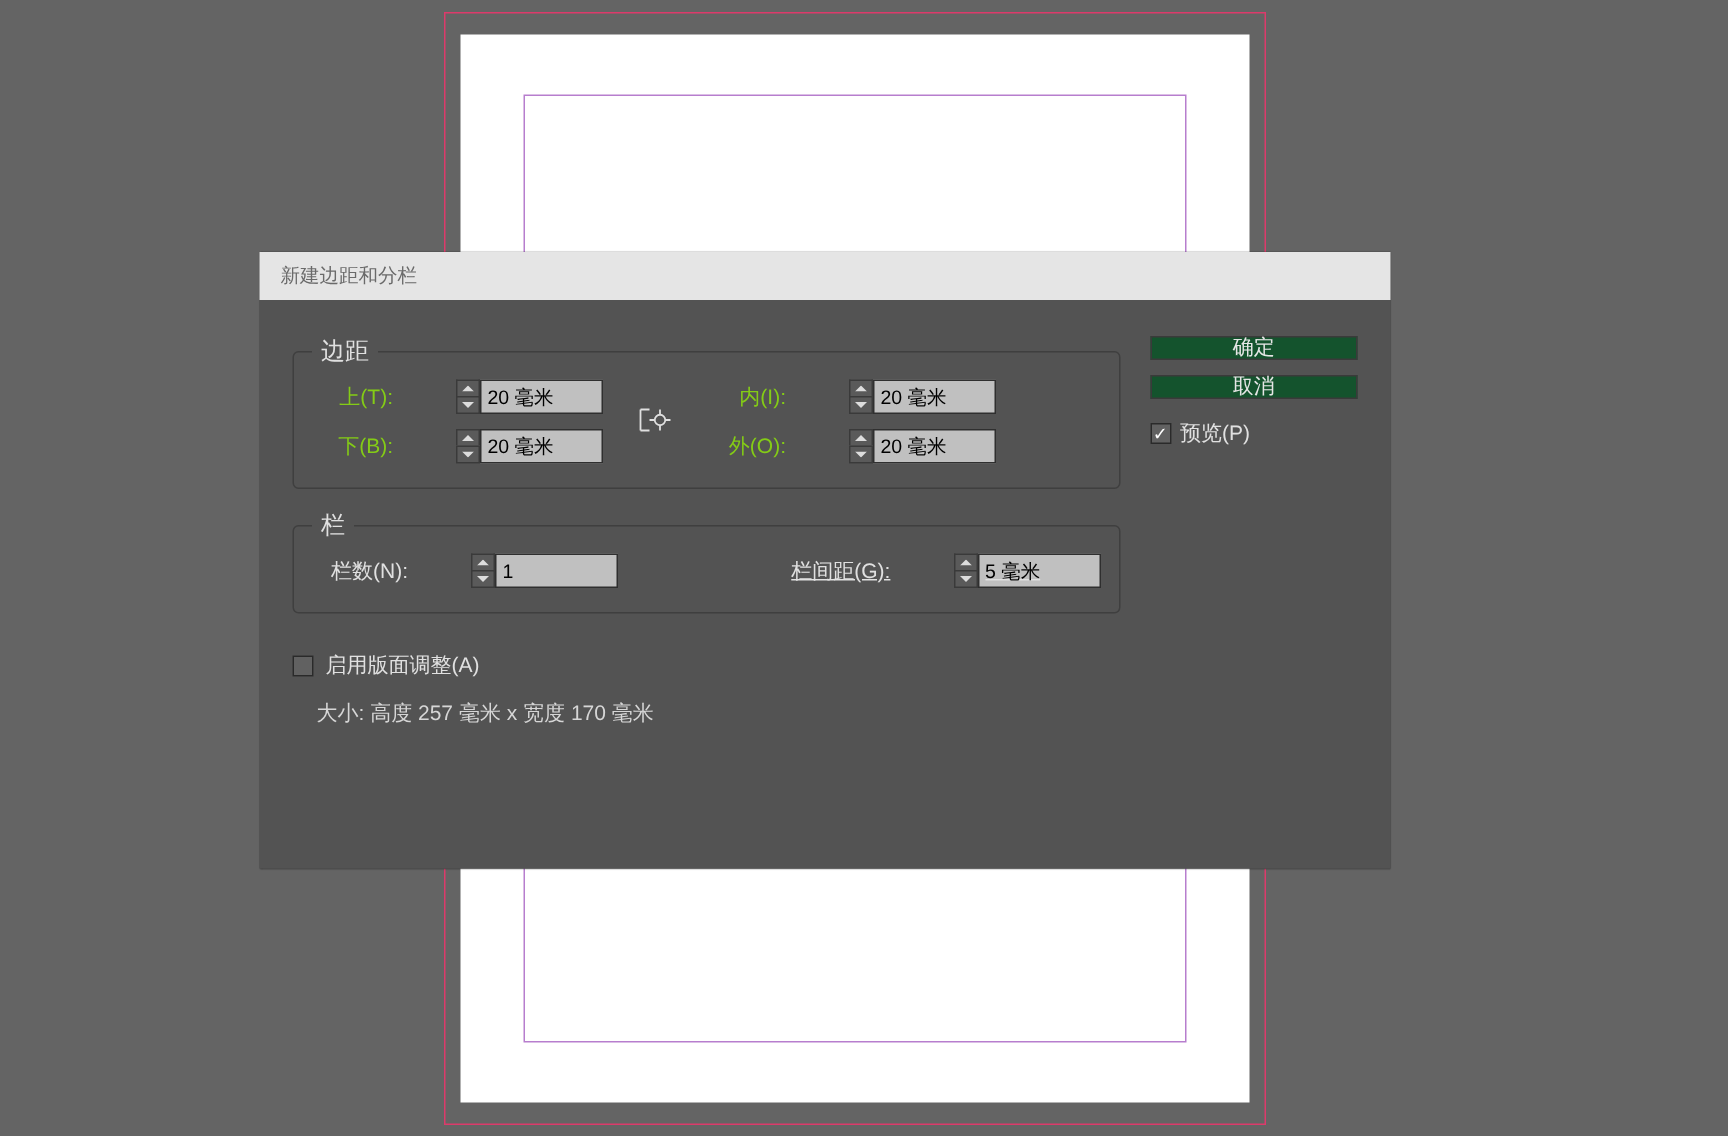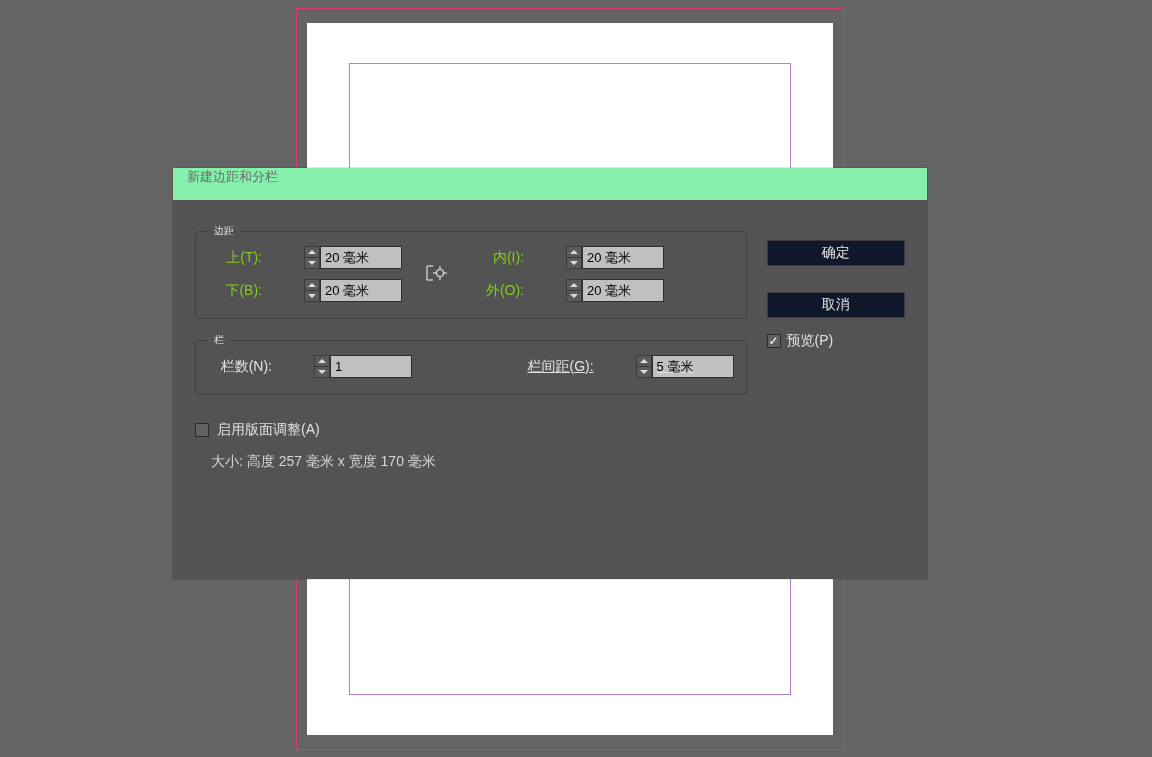--- a/index.html
+++ b/index.html
@@ -48,26 +48,26 @@
     left: 173px;
     top: 168px;
     width: 754px;
     height: 411px;
     background: #535353;
     box-shadow: 0 0 1px rgba(0,0,0,0.6);
     display: flex;
     flex-direction: column;
   }
   .titlebar {
-    background: #86efac;
+    background: #e5e5e5;
     color: #6a6a6a;
     height: 32px;
     padding: 0 14px;
     display: flex;
-    align-items: flex-start;
+    align-items: center;
     font-size: 13px;
   }
   .dialog-body {
     flex: 1;
     background: #535353;
     padding: 24px 22px 12px 22px;
     position: relative;
   }
 
   .two-col {
@@ -87,21 +87,21 @@
   fieldset.group {
     border: 1px solid #3f3f3f;
     border-radius: 4px;
     padding: 8px 12px 16px 12px;
     margin: 0 0 14px 0;
     position: relative;
   }
   fieldset.group > legend {
     color: #e0e0e0;
     padding: 0 6px;
-    font-size: 10px;
+    font-size: 16px;
   }
 
   .margin-grid {
     display: flex;
     align-items: center;
     gap: 6px;
   }
   .margin-left, .margin-right {
     display: flex;
     flex-direction: column;
@@ -202,27 +202,27 @@
   }
   .select .sel-caret {
     width: 20px;
     background:#4a4a4a;
     border-left:1px solid #3a3a3a;
     display:flex;align-items:center;justify-content:center;
     height:100%;
   }
 
   .btn {
-    height: 26px;
-    background: #0f172a;
+    height: 16px;
+    background: #14532d;
     border: 1px solid #3a3a3a;
     color: #e6e6e6;
     font-size: 14px;
     cursor: pointer;
-    display:flex;align-items:center;justify-content:center;margin-top:16px;
+    display:flex;align-items:center;justify-content:center;
   }
 
   .checkbox-row {
     display: flex;
     align-items: center;
     gap: 6px;
     margin-top: 4px;
   }
   .cb {
     width: 14px; height: 14px;

